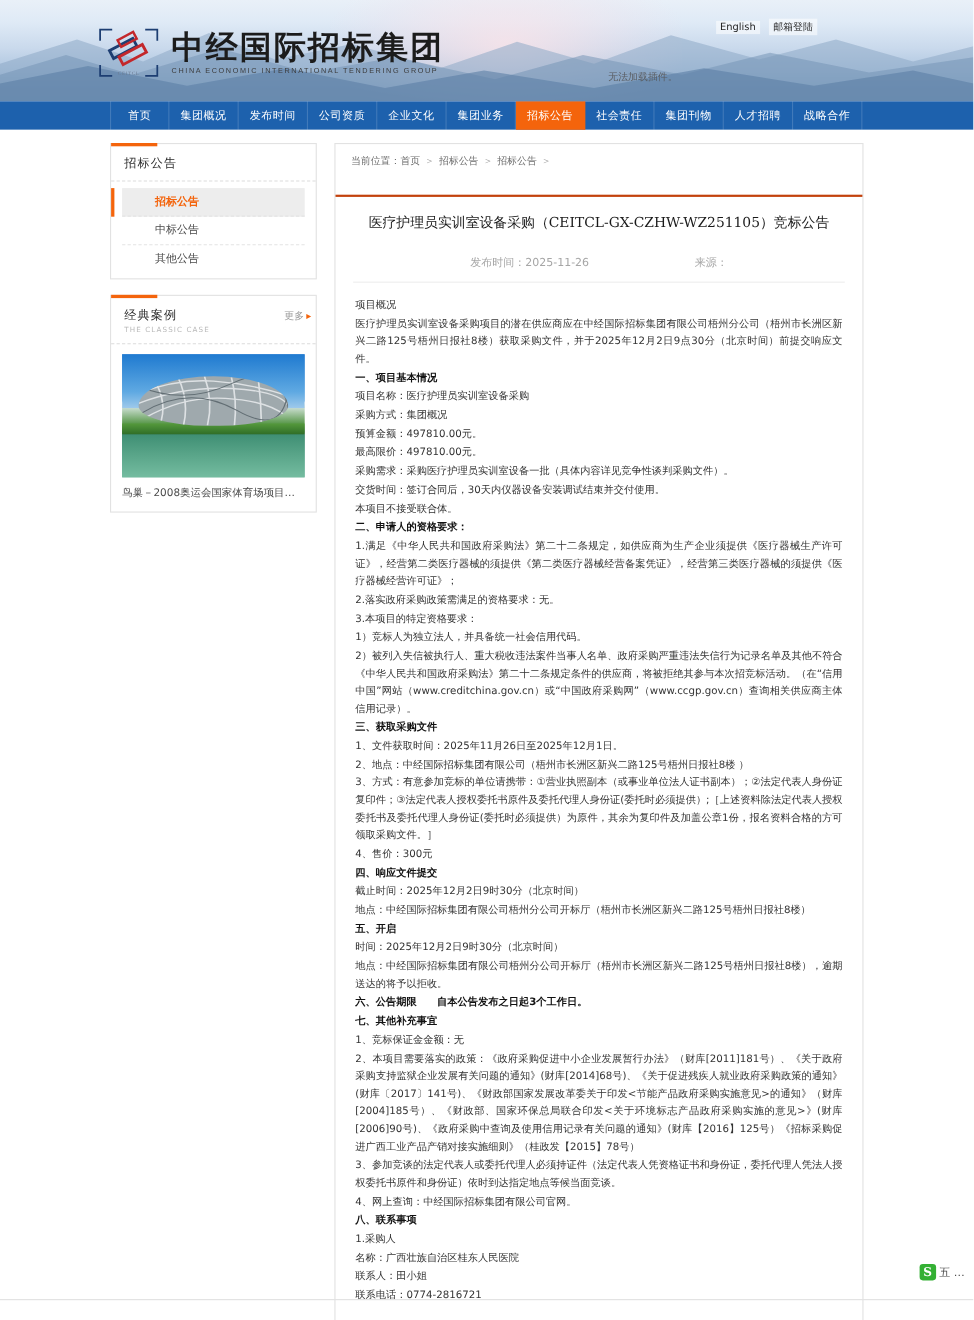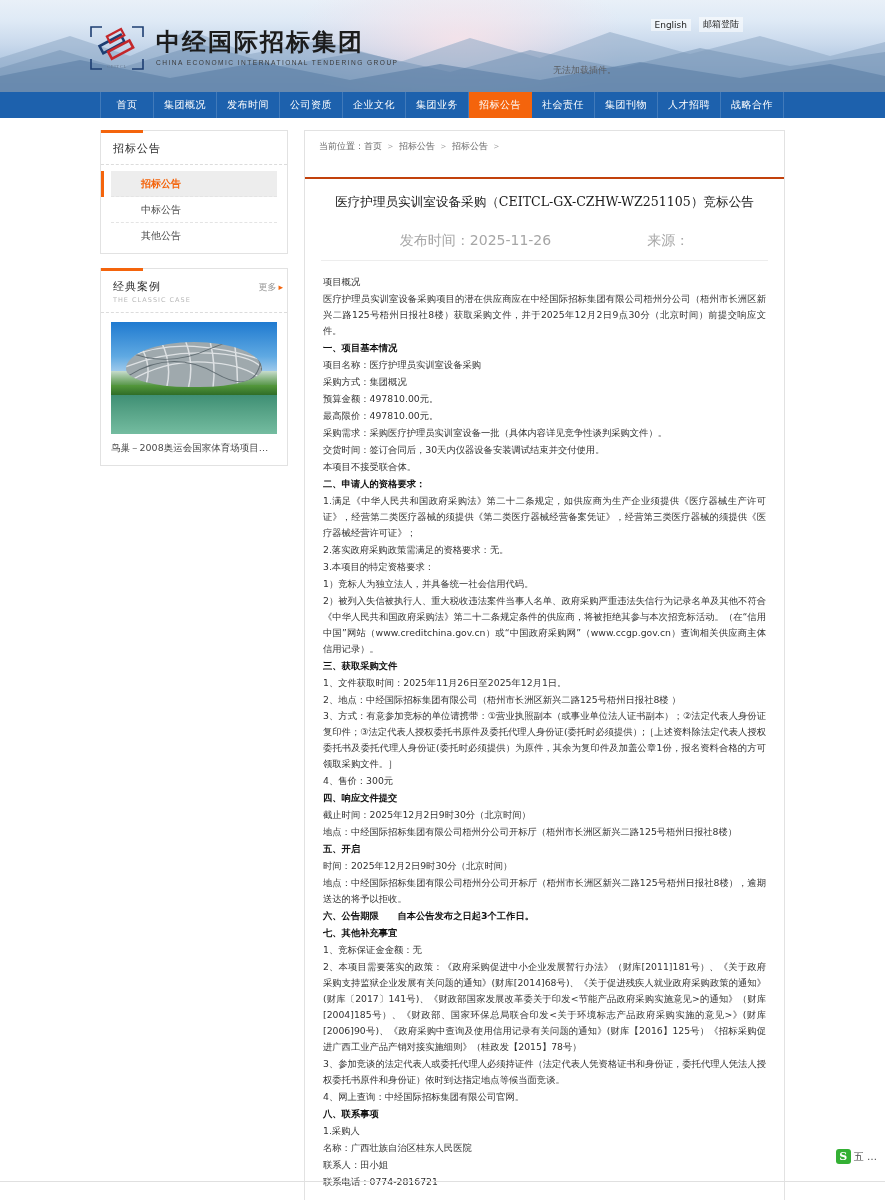--- a/index.html
+++ b/index.html
@@ -44,21 +44,21 @@
   }
   .logo-mark {
     position: relative;
     width: 58px; height: 48px;
   }
   .logo-brackets {
     position: absolute; inset: 0;
   }
   .logo-cn {
     font-family: "DejaVu Sans", "Liberation Sans", sans-serif;
-    font-size: 24px;
+    font-size: 29px;
     font-weight: bold;
     color: #1c1c1c;
     letter-spacing: 2px;
     line-height: 1.05;
   }
   .logo-en {
     font-family: "Liberation Sans", sans-serif;
     font-size: 6.6px;
     color: #3b3b3b;
     letter-spacing: 1.45px;
@@ -243,21 +243,21 @@
     font-weight: normal;
     font-size: 12.6px;
     color: #1a1a1a;
     padding: 14px 30px 0 30px;
     line-height: 1.5;
   }
   .article-meta {
     display: flex;
     justify-content: center;
     gap: 96px;
-    font-size: 14px;
+    font-size: 10px;
     color: #a6a6a6;
     padding: 11px 0 10px 0;
     border-bottom: 1px solid #ededed;
     margin: 9px 16px 0 16px;
   }
 
   .article-body {
     padding: 13px 18px 10px 18px;
     font-size: 9.3px;
     line-height: 1.72;

